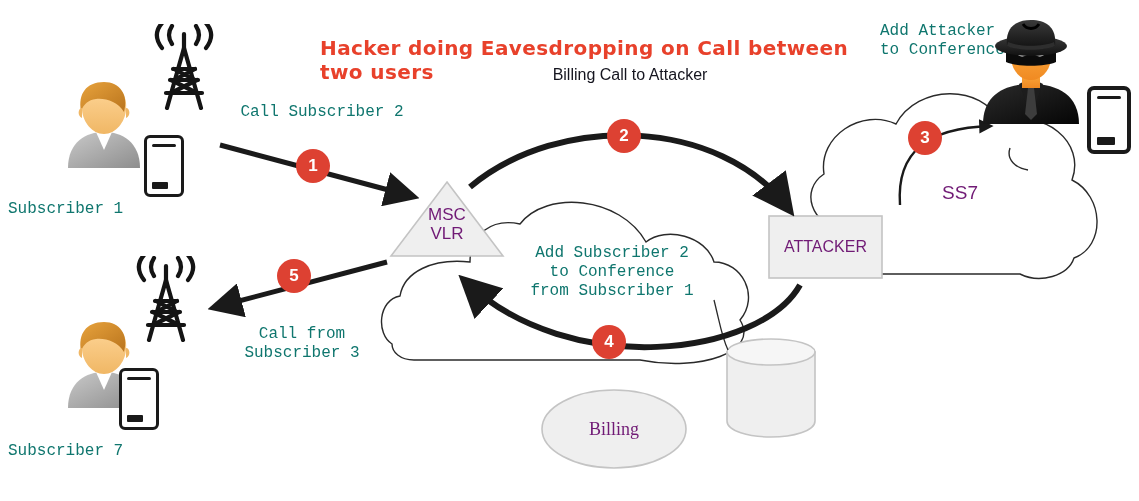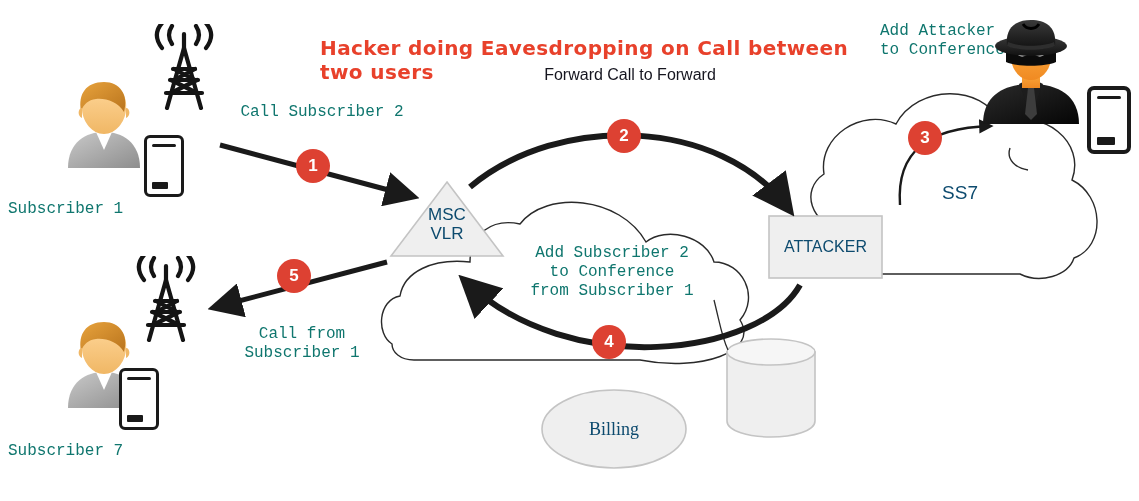--- a/index.html
+++ b/index.html
@@ -11,41 +11,41 @@
   .title{position:absolute;left:320px;top:36px;width:560px;
          color:#e8412b;font-size:20px;font-weight:bold;letter-spacing:.4px;
          font-family:"DejaVu Sans",sans-serif;}
   .subtitle{position:absolute;left:500px;top:66px;width:260px;text-align:center;font-size:16px;color:#15151f;}
 
   .badge{position:absolute;width:34px;height:34px;border-radius:50%;background:#dd4132;
          color:#fff;font-size:17px;font-weight:bold;display:flex;align-items:center;justify-content:center;
          font-family:"Liberation Sans",sans-serif;}
 
   .node-text{position:absolute;display:flex;align-items:center;justify-content:center;
-             text-align:center;color:#0c4a6e;line-height:1.1;}
+             text-align:center;color:#701a75;line-height:1.1;}
 
   
   .person{position:absolute;width:84px;height:92px;}
   .tower{position:absolute;width:82px;height:86px;}
   .phone{position:absolute;width:34px;height:56px;border:3px solid #1a1a1a;border-radius:6px;background:#fff;}
   .phone:before{content:"";position:absolute;left:5px;top:6px;right:5px;height:3px;background:#1a1a1a;border-radius:2px;}
   .phone:after{content:"";position:absolute;left:5px;bottom:5px;width:16px;height:7px;background:#1a1a1a;border-radius:1px;}
 
   .hacker{position:absolute;width:120px;height:110px;}
   .hphone{position:absolute;width:36px;height:60px;border:4px solid #1a1a1a;border-radius:7px;background:#fff;}
   .hphone:before{content:"";position:absolute;left:6px;top:6px;right:6px;height:3px;background:#1a1a1a;border-radius:2px;}
   .hphone:after{content:"";position:absolute;left:6px;bottom:5px;width:18px;height:8px;background:#1a1a1a;border-radius:1px;}
 </style>
 </head>
 <body>
 
 <div id="stage">
 
   <div class="title">Hacker doing Eavesdropping on Call between two users</div>
-  <div class="subtitle">Forward Call to Forward</div>
+  <div class="subtitle">Billing Call to Attacker</div>
 
   <svg id="wires" viewBox="0 0 1139 501">
     <defs>
       <marker id="ahThick" viewBox="0 0 12 12" refX="9" refY="6" markerWidth="7" markerHeight="7" orient="auto-start-reverse">
         <path d="M0,0 L12,6 L0,12 z" fill="#1a1a1a"></path>
       </marker>
       <marker id="ahThin" viewBox="0 0 12 12" refX="9" refY="6" markerWidth="6" markerHeight="6" orient="auto-start-reverse">
         <path d="M0,0 L12,6 L0,12 z" fill="#1a1a1a"></path>
       </marker>
     </defs>
@@ -120,21 +120,21 @@
   <div class="lbl" style="left:222px;top:103px;width:200px;text-align:center;font-size:16px;">Call Subscriber 2</div>
 
   <div class="lbl" style="left:880px;top:22px;width:140px;text-align:left;font-size:16px;">Add Attacker
 to Conference</div>
 
   <div class="lbl" style="left:512px;top:244px;width:200px;text-align:center;font-size:16px;">Add Subscriber 2
 to Conference
 from Subscriber 1</div>
 
   <div class="lbl" style="left:222px;top:325px;width:160px;text-align:center;font-size:16px;">Call from
-Subscriber 1</div>
+Subscriber 3</div>
 
   <div class="lbl" style="left:8px;top:200px;font-size:16px;">Subscriber 1</div>
   <div class="lbl" style="left:8px;top:442px;font-size:16px;">Subscriber 7</div>
 
   <div class="badge" style="left:296px;top:149px;">1</div>
   <div class="badge" style="left:607px;top:119px;">2</div>
   <div class="badge" style="left:908px;top:121px;">3</div>
   <div class="badge" style="left:592px;top:325px;">4</div>
   <div class="badge" style="left:277px;top:259px;">5</div>
 

